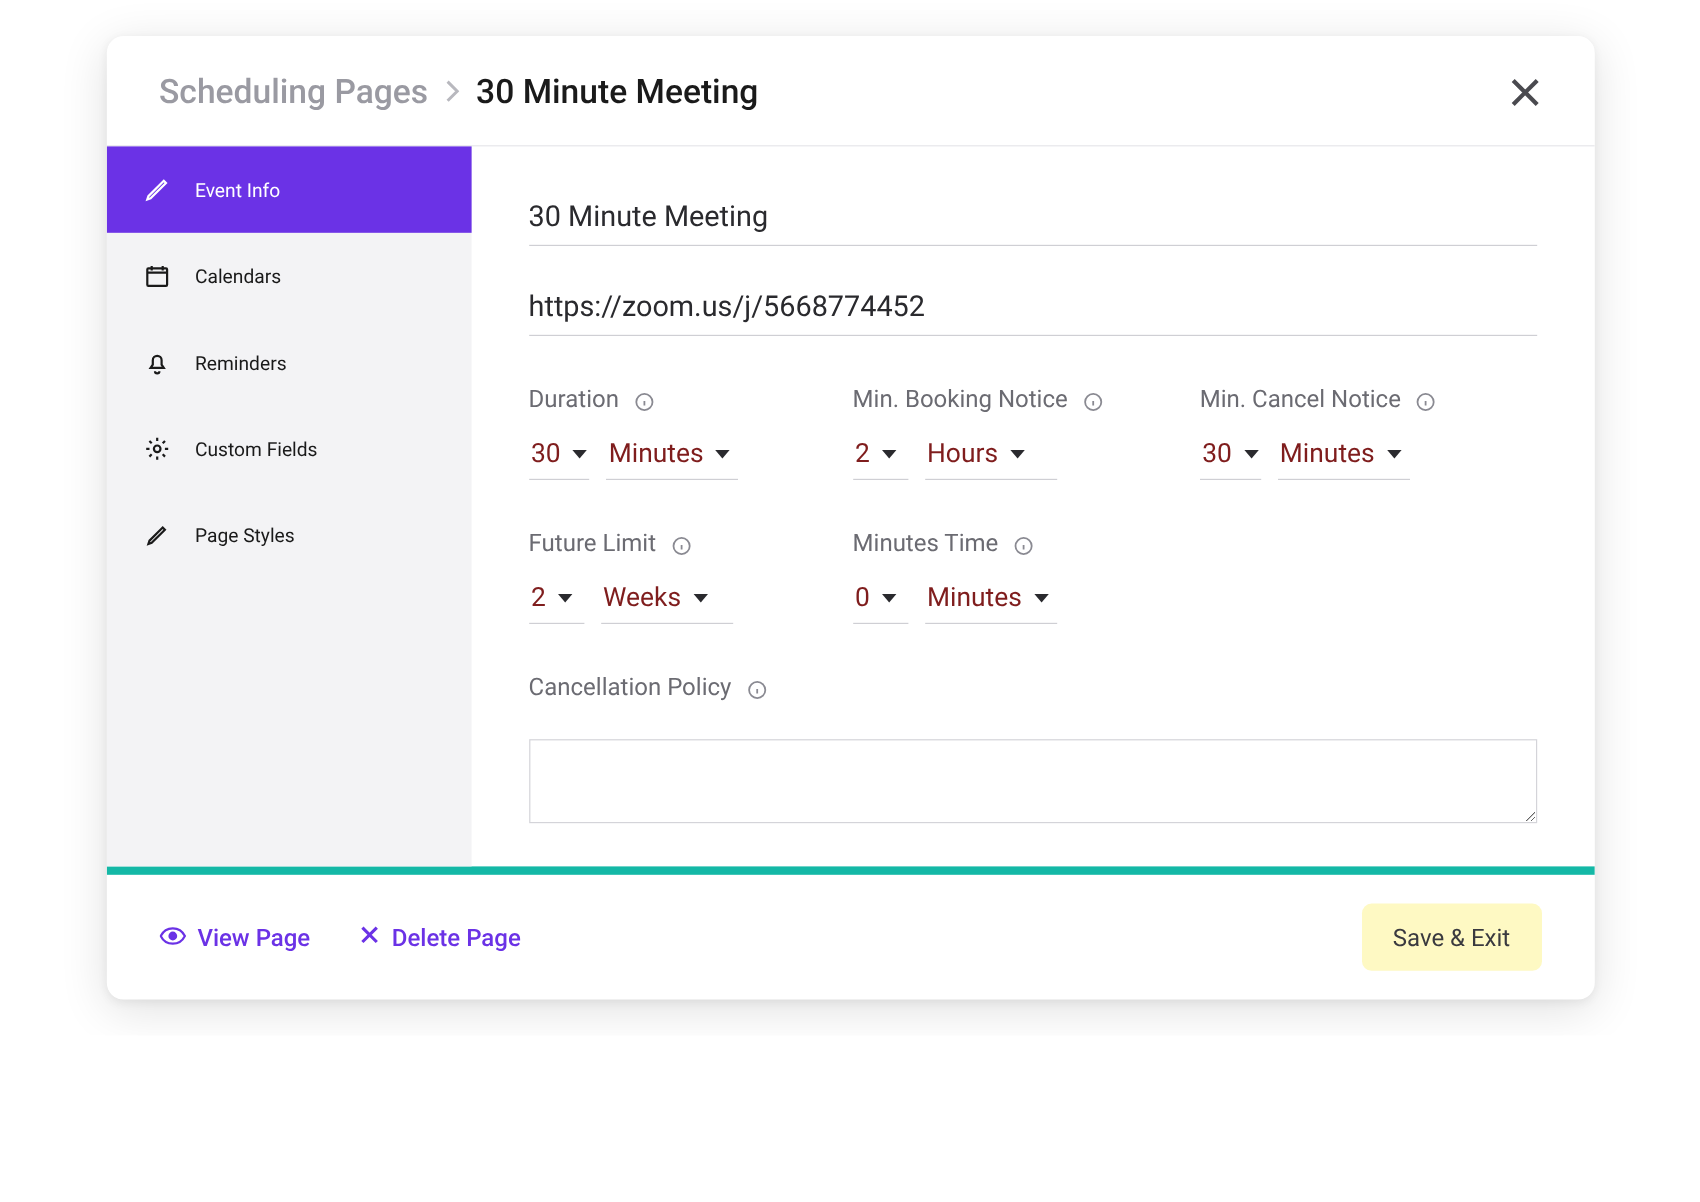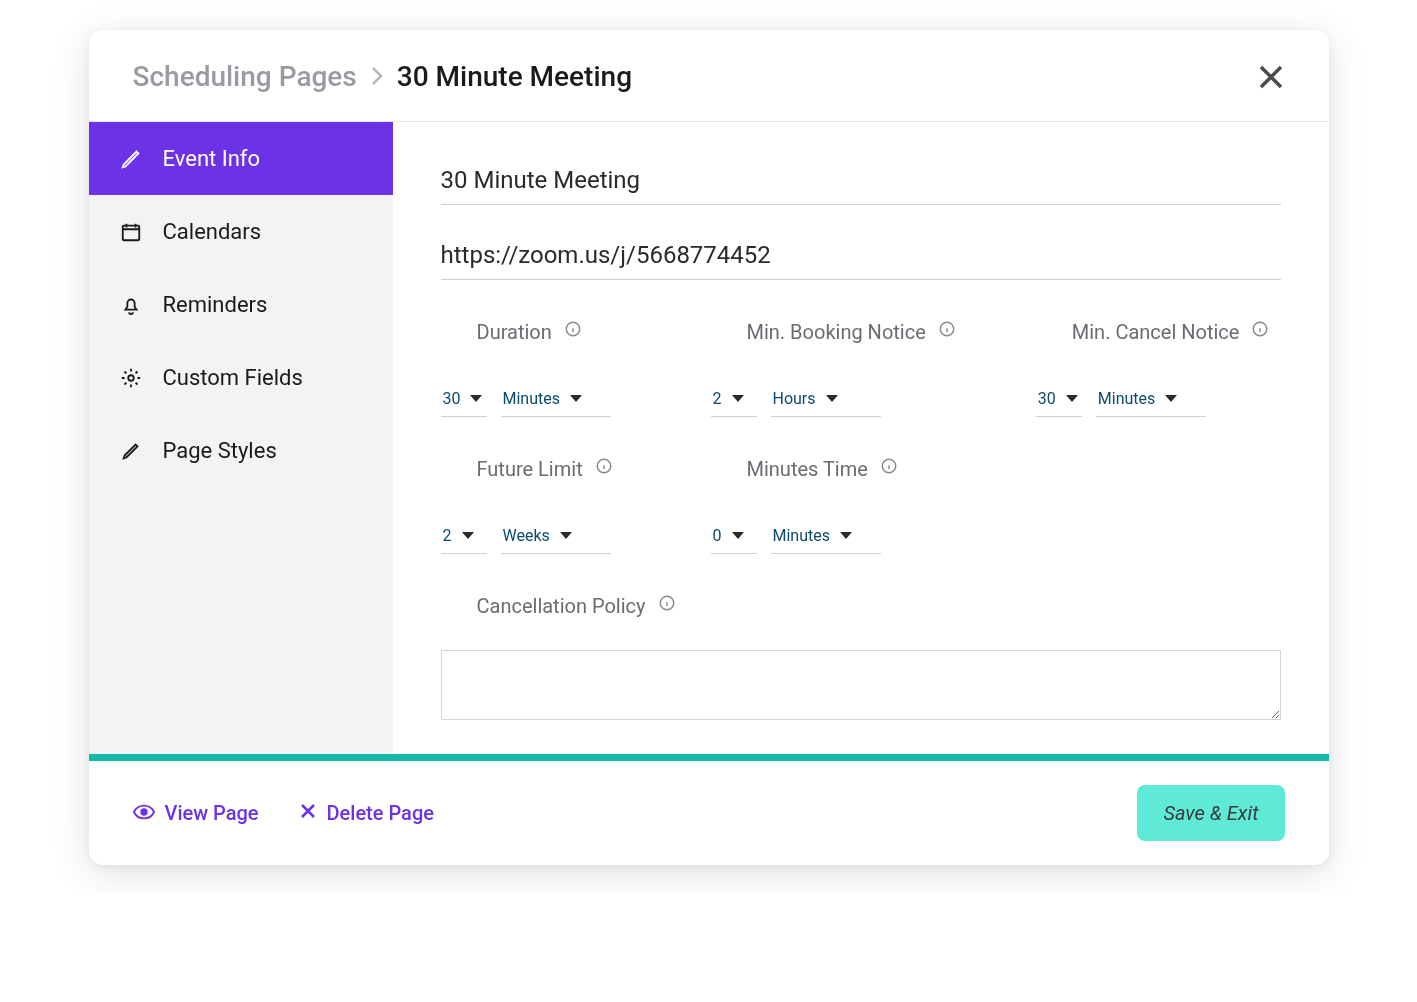--- a/index.html
+++ b/index.html
@@ -46,21 +46,21 @@
   .sidebar {
     width: 304px;
     background: #f3f3f5;
     padding: 0;
   }
   .side-item {
     display: flex;
     align-items: center;
     gap: 20px;
     padding: 24px 30px;
-    font-size: 22px;
+    font-size: 16px;
     color: #1a1a1a;
     cursor: pointer;
     font-weight: 400;
   }
   .side-item.active {
     background: #6b32e6;
     color: #fff;
   }
   .side-item .icon {
     width: 24px;
@@ -89,46 +89,44 @@
   .fields-row {
     display: flex;
     gap: 80px;
     margin-top: 40px;
   }
   .field-group {
     min-width: 190px;
   }
   .field-label {
     display: flex;
-    align-items: flex-start;
+    align-items: flex-end;
     gap: 12px;
     color: #6b6b72;
     font-size: 20px;
     margin-bottom: 18px;
-    margin-left: 36px;
   }
   .info-icon {
     width: 18px; height: 18px;
     display: inline-flex; align-items:center; justify-content:center;
     color: #8a8a92;
   }
   .selectors {
     display: flex;
     gap: 14px;
   }
   .dd {
     display: flex;
     align-items: center;
     gap: 10px;
-    font-size: 16px;
+    font-size: 22px;
     padding: 4px 2px 8px 2px;
     border-bottom: 1px solid #cfcfd4;
     cursor: pointer;
-    color: #0c4a6e;
-    margin-top: 23px;
+    color: #7f1d1d;
   }
   .dd.narrow { min-width: 46px; }
   .dd.wide { min-width: 110px; }
   .caret {
     width: 0; height: 0;
     border-left: 6px solid transparent;
     border-right: 6px solid transparent;
     border-top: 7px solid #2a2a2e;
   }
   .policy-area {
@@ -159,29 +157,28 @@
   .link-btn {
     display: flex;
     align-items: center;
     gap: 10px;
     color: #6b32e6;
     font-size: 20px;
     cursor: pointer;
     font-weight: 500;
   }
   .save-btn {
-    background: #5eead4;
+    background: #fef9c3;
     border: none;
     border-radius: 8px;
     padding: 16px 26px;
     font-size: 20px;
     color: #3a3a3f;
     cursor: pointer;
     font-family: inherit;
-    font-style: italic;
   }
 </style>
 </head>
 <body>
 
 <div class="modal">
 
   <div class="header">
     <div class="breadcrumb">
       <span class="parent">Scheduling Pages</span>

